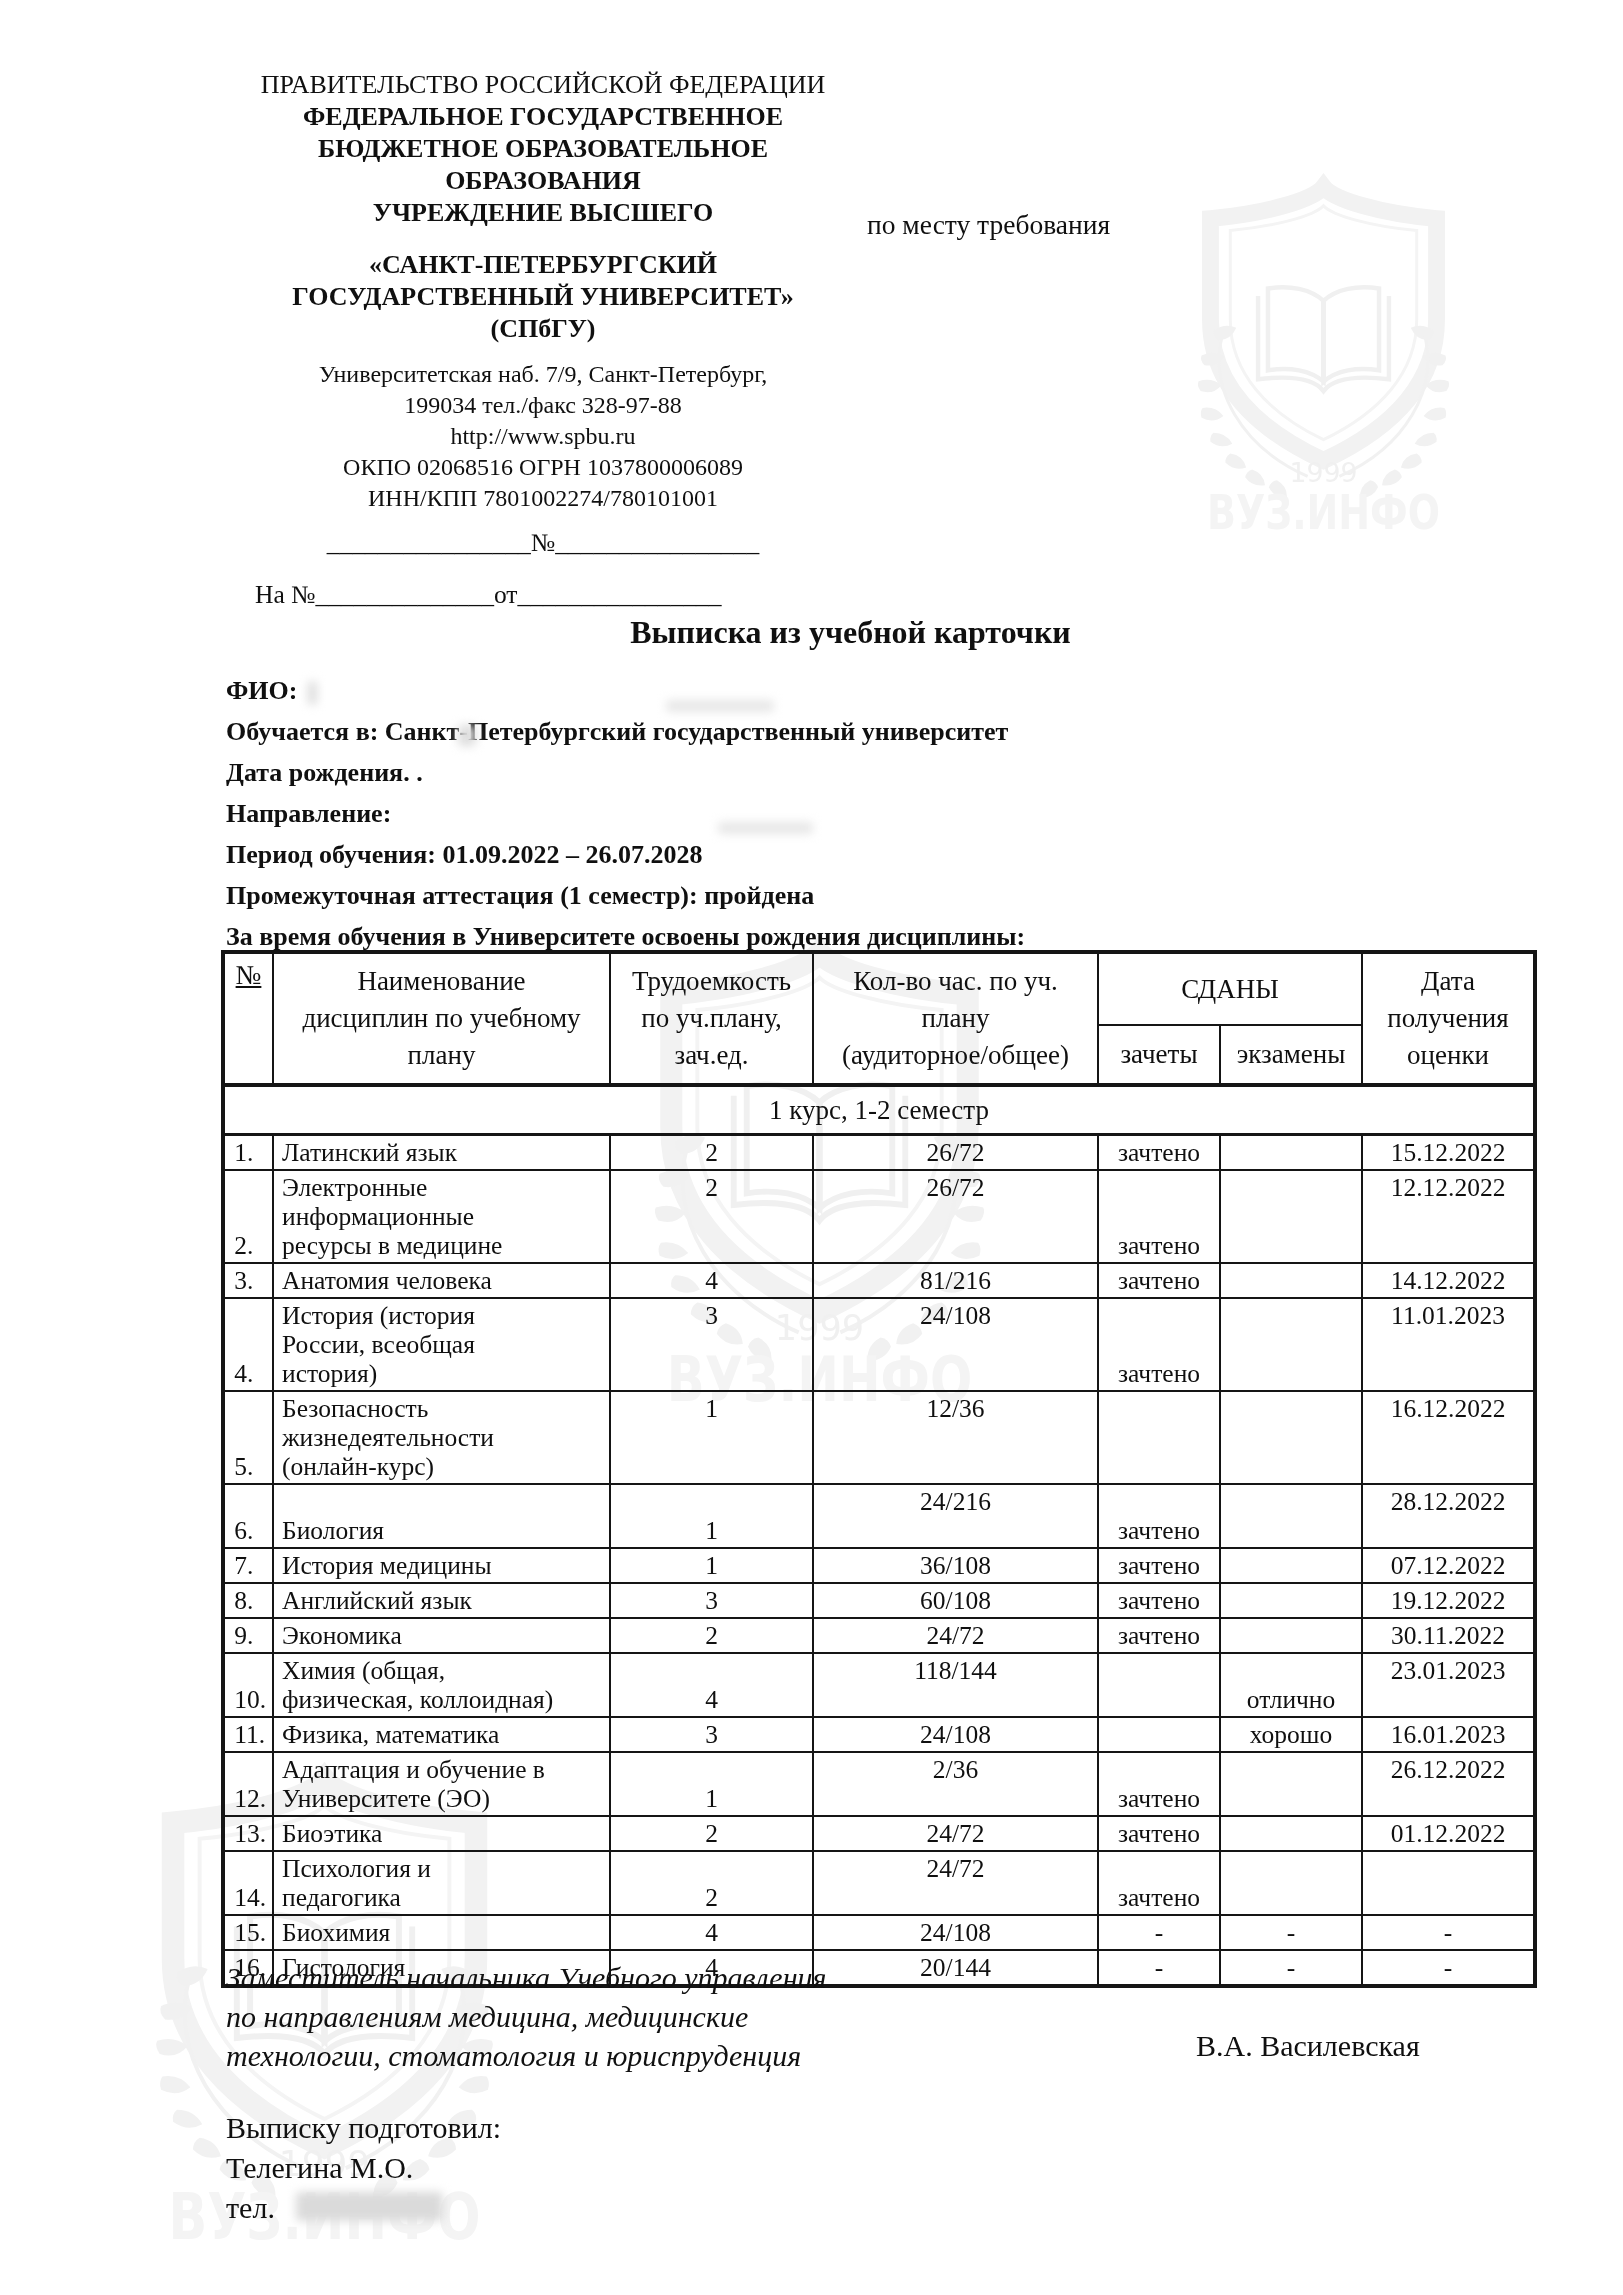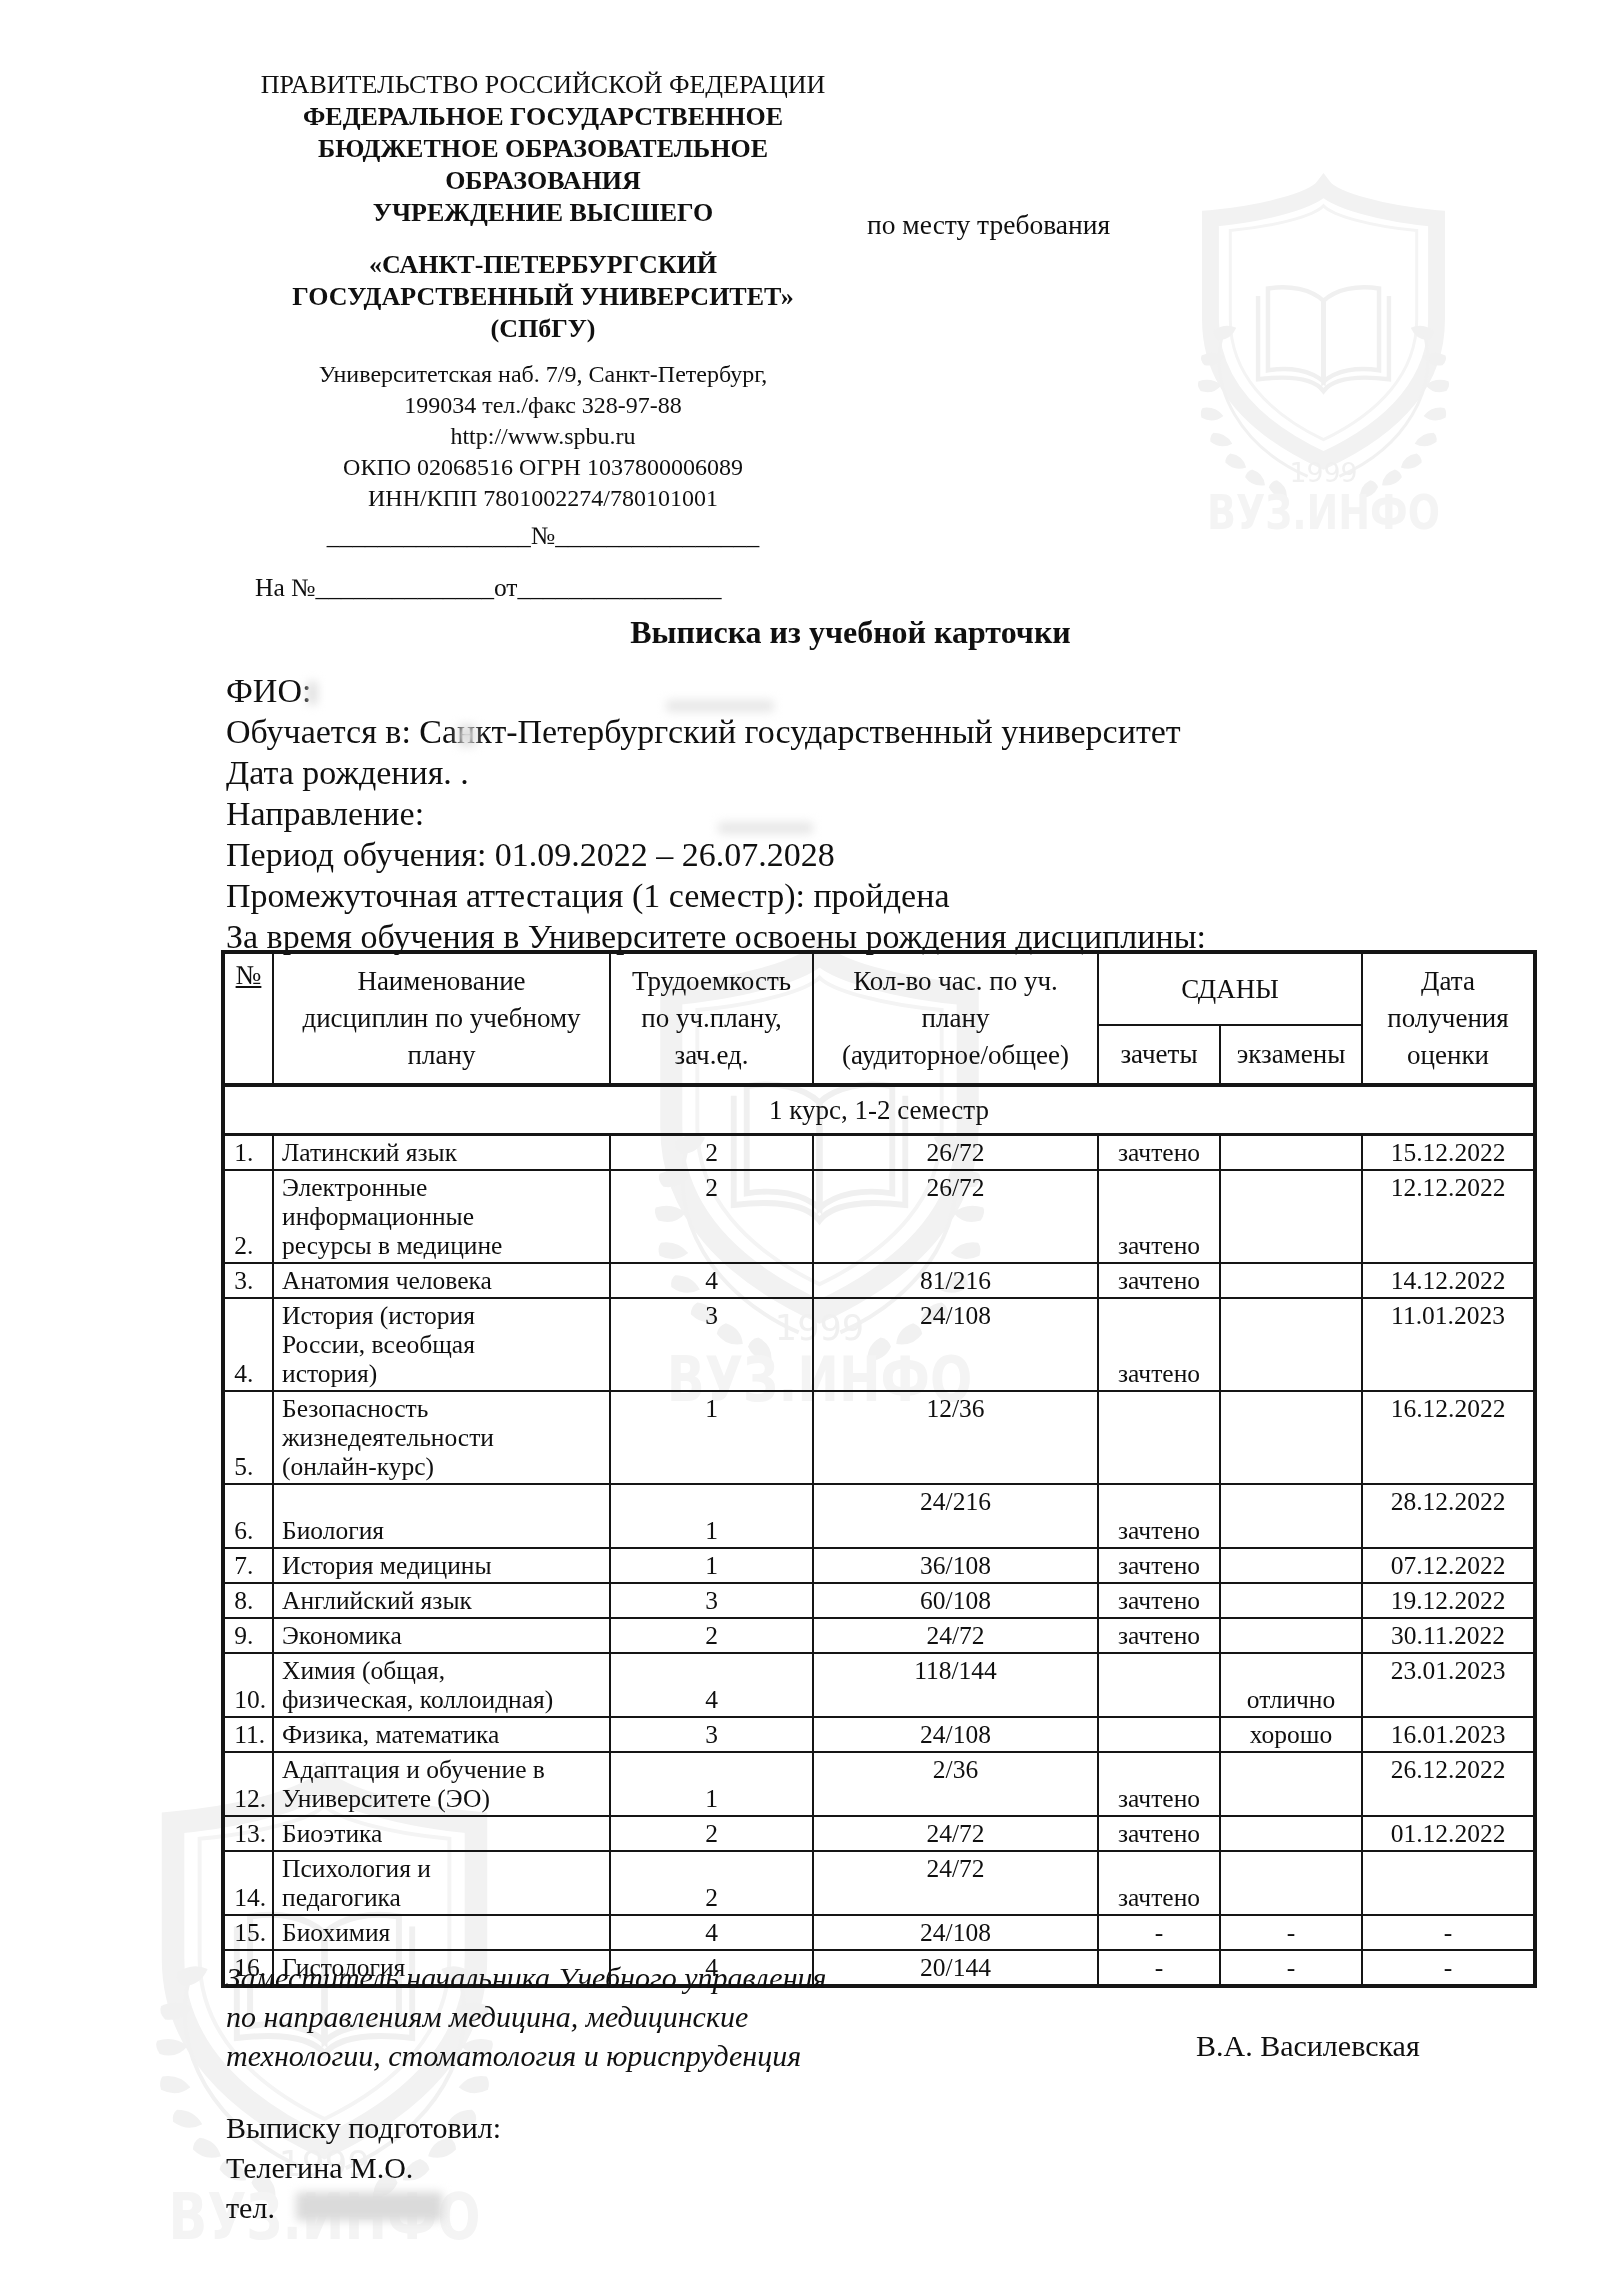--- a/index.html
+++ b/index.html
@@ -17,30 +17,30 @@
   .wm-top { left:1150px; top:171px;  width:347px; }
   .wm-mid { left:592px;  top:932px; width:455px; }
   .wm-bot { left:92px;  top:1759px; width:465px; }
 
   
   .letterhead { left:216px; top:69px; width:654px; text-align:center;
     font-size:26px; line-height:32px; z-index:1; }
   .letterhead .bold { font-weight:bold; }
   .lh-university { margin-top:19.6px; }
   .lh-address { margin-top:14.4px; font-size:24px; line-height:31px; }
-  .lh-number { margin-top:6px; font-size:25.5px; }
+  .lh-number { margin-top:13px; font-size:25.5px; }
   .lh-ref { margin-top:19.6px; text-align:left; padding-left:39px; font-size:25.5px; }
   .requisition { left:867px; top:209px; font-size:27.5px;
     z-index:1; }
 
   
   .doc-title { left:72px; top:614px; width:1557px; text-align:center;
     font-size:32px; font-weight:bold; z-index:1; }
-  .info { left:226px; top:670px; width:1341px; font-size:34px;
-    line-height:41px; z-index:1; }
+  .info { left:226px; top:670px; width:1341px; font-size:26px;
+    line-height:41px; z-index:1;font-weight:bold; }
 
   
   .tbl-wrap { left:221px; top:950px; z-index:1; }
   table { border-collapse:collapse; width:1311px; table-layout:fixed;
     font-size:25.5px; background:transparent; }
   th, td { border:2px solid #151515; overflow:hidden; }
   table { border:4.6px solid #151515; }
   thead th { font-weight:normal; font-size:27px; line-height:37px;
     vertical-align:middle; text-align:center; padding:2.6px 3.9px; }
   thead tr.hrow-a { height:73px; }

